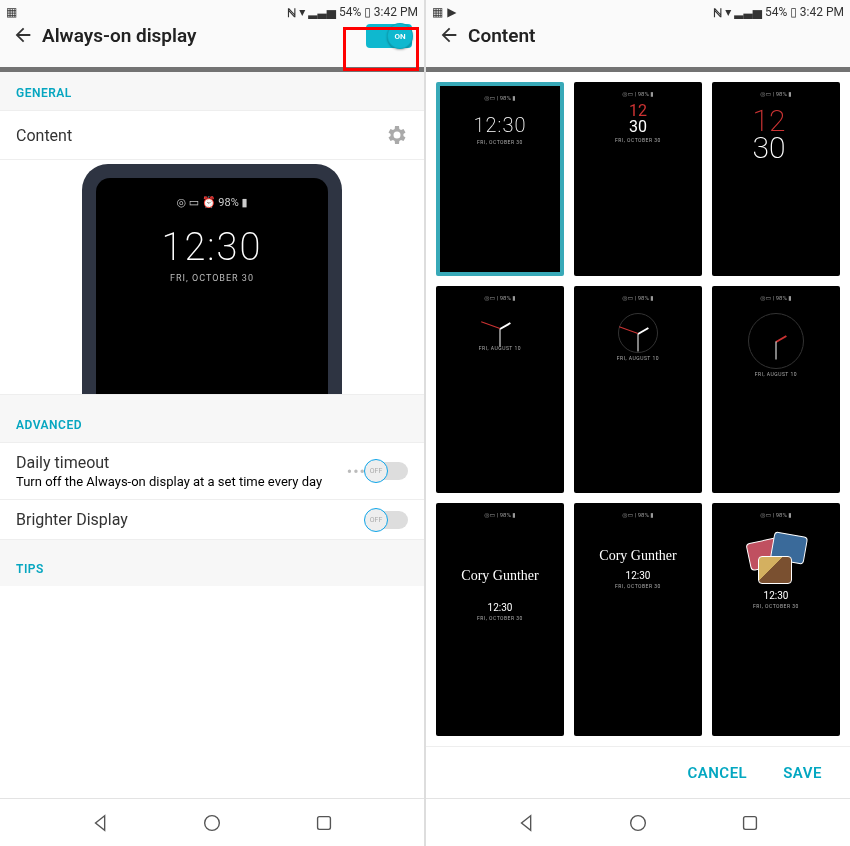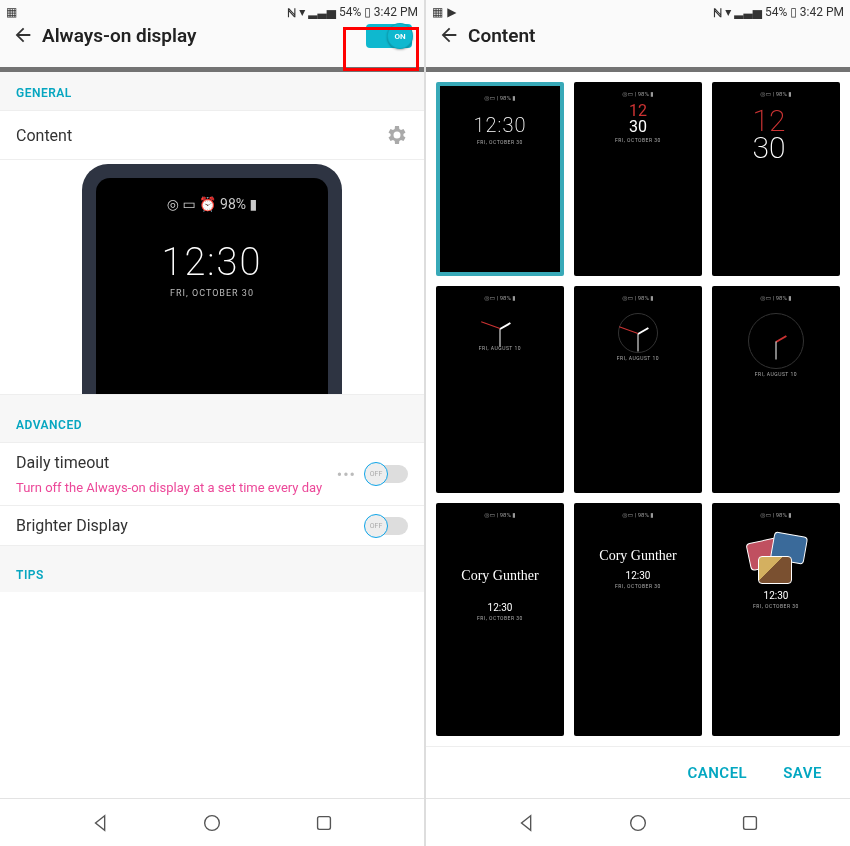--- a/index.html
+++ b/index.html
@@ -18,27 +18,27 @@
   .toggle-on .knob{width:26px;height:26px;background:#0eb8cf;border:1px solid rgba(0,0,0,.1);border-radius:50%;position:absolute;right:-1px;display:flex;align-items:center;justify-content:center;color:#fff;font-size:8px;font-weight:600;box-shadow:0 1px 2px rgba(0,0,0,.3)}
   .redbox{position:absolute;border:3px solid #ff0000;top:27px;right:5px;width:76px;height:44px}
   
   .desc{padding:14px 16px 18px;font-size:16px;color:#444;line-height:1.35;border-bottom:1px solid #e8e8e8}
   .section-hdr{padding:14px 16px 10px;font-size:12px;font-weight:600;letter-spacing:.5px;color:#06a6c0;background:#f7f7f7;border-bottom:1px solid #eee}
   .row{padding:12px 16px;display:flex;align-items:center;border-bottom:1px solid #eee}
   .row .label{flex:1;font-size:16px;color:#333}
   .preview{display:flex;justify-content:center;padding:4px 0 0}
   .phone{width:260px;height:230px;background:#2e3442;border-radius:26px 26px 0 0;padding:14px 14px 0;overflow:hidden}
   .phone-inner{background:#000;border-radius:14px 14px 0 0;height:100%;padding:18px 0 0;text-align:center;color:#fff}
-  .p-stat{font-size:14px;color:#ccc;margin-bottom:28px}
+  .p-stat{font-size:11px;color:#ccc;margin-bottom:16px}
   .p-time{font-size:38px;font-weight:200;letter-spacing:2px}
   .p-date{font-size:9px;letter-spacing:1px;color:#bbb;margin-top:4px}
-  .advrow{padding:10px 16px;display:flex;align-items:center;gap:10px;border-bottom:1px solid #eee}
+  .advrow{padding:10px 16px;display:flex;align-items:center;border-bottom:1px solid #eee}
   .advrow .txtcol{flex:1}
   .advrow .txtcol .t{font-size:16px;color:#333}
-  .advrow .txtcol .s{font-size:13px;color:#ec4899;margin-top:8px}
+  .advrow .txtcol .s{font-size:13px;color:#000000;margin-top:2px}
   .dots{color:#bbb;font-size:16px;letter-spacing:1px}
   .toggle-off{width:42px;height:18px;background:#ddd;border-radius:10px;position:relative}
   .toggle-off .knob{width:24px;height:24px;background:#eee;border:1px solid #0ea5e9;border-radius:50%;position:absolute;left:-2px;top:-3px;display:flex;align-items:center;justify-content:center;font-size:7px;color:#aaa;font-weight:400}
   
   .nav{height:48px;background:#fff;border-top:1px solid #e3e3e3;display:flex;align-items:center;justify-content:space-evenly}
   .nav svg{width:22px;height:22px;fill:none;stroke:#555;stroke-width:1.5}
   
   .grid{flex:1;display:grid;grid-template-columns:1fr 1fr 1fr;gap:10px;padding:10px;overflow:hidden}
   .thumb{background:#000;border-radius:2px;position:relative;color:#fff;text-align:center;display:flex;flex-direction:column;align-items:center;padding-top:8px;font-size:8px;overflow:hidden}
   .thumb.sel{border:4px solid #38a9b8}

